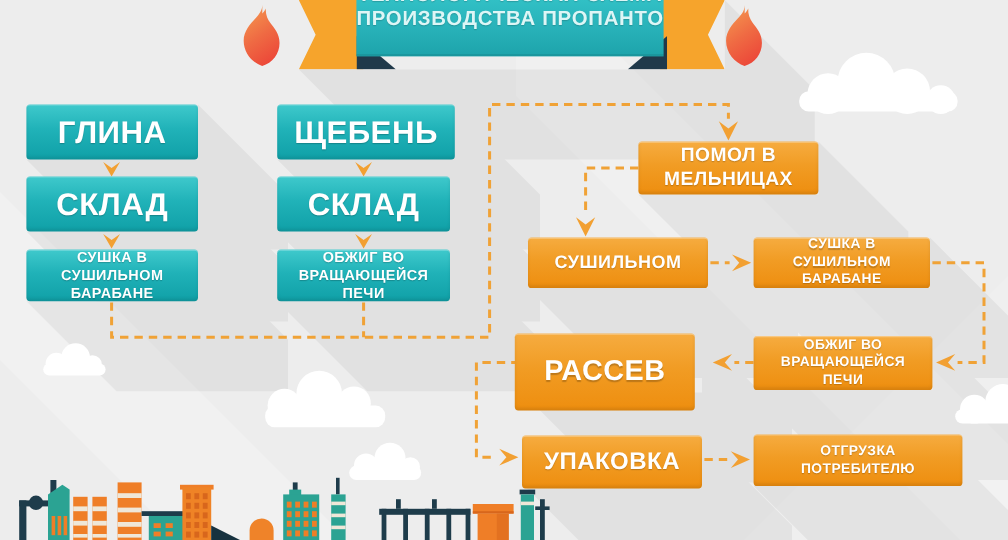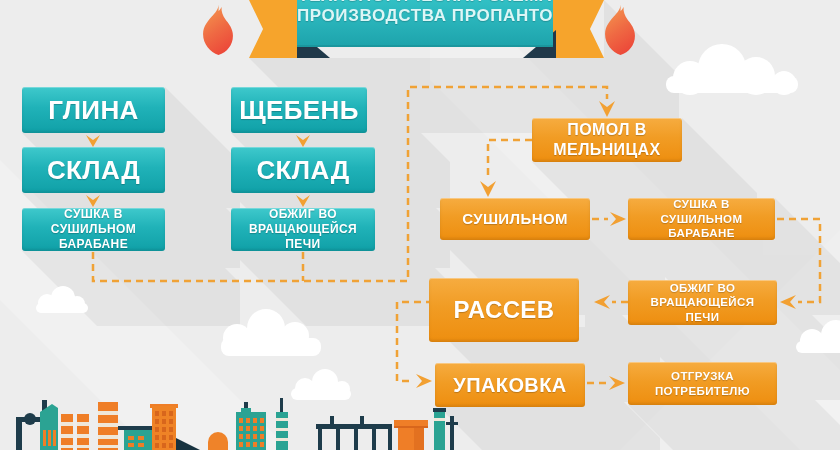--- a/index.html
+++ b/index.html
@@ -250,21 +250,21 @@
   <div class="box teal fz26" style="left:22px;top:87px;width:143px;height:46px;">
     <span>ГЛИНА</span>
   </div>
   <div class="box teal fz26" style="left:22px;top:147px;width:143px;height:46px;">
     <span>СКЛАД</span>
   </div>
   <div class="box teal fz12" style="left:22px;top:208px;width:143px;height:43px;">
     <span>СУШКА В СУШИЛЬНОМ БАРАБАНЕ</span>
   </div>
 
-  <div class="box teal fz26" style="left:231px;top:87px;width:136px;height:46px;">
+  <div class="box teal fz26" style="left:231px;top:87px;width:148px;height:46px;">
     <span>ЩЕБЕНЬ</span>
   </div>
   <div class="box teal fz26" style="left:231px;top:147px;width:144px;height:46px;">
     <span>СКЛАД</span>
   </div>
   <div class="box teal fz12" style="left:231px;top:208px;width:144px;height:43px;">
     <span>ОБЖИГ ВО ВРАЩАЮЩЕЙСЯ ПЕЧИ</span>
   </div>
 
   <div class="box orange fz13" style="left:532px;top:118px;width:150px;height:44px;">
@@ -278,17 +278,17 @@
   </div>
   <div class="box orange fz24" style="left:429px;top:278px;width:150px;height:64px;">
     <span>РАССЕВ</span>
   </div>
   <div class="box orange fz11" style="left:628px;top:280px;width:149px;height:45px;">
     <span>ОБЖИГ ВО ВРАЩАЮЩЕЙСЯ ПЕЧИ</span>
   </div>
   <div class="box orange fz20" style="left:435px;top:363px;width:150px;height:44px;">
     <span>УПАКОВКА</span>
   </div>
-  <div class="box orange fz11" style="left:628px;top:362px;width:149px;height:43px;">
+  <div class="box orange fz11" style="left:628px;top:362px;width:174px;height:43px;">
     <span style="max-width:100px;display:inline-block;">ОТГРУЗКА ПОТРЕБИТЕЛЮ</span>
   </div>
 
 </div>
 
 </body></html>

